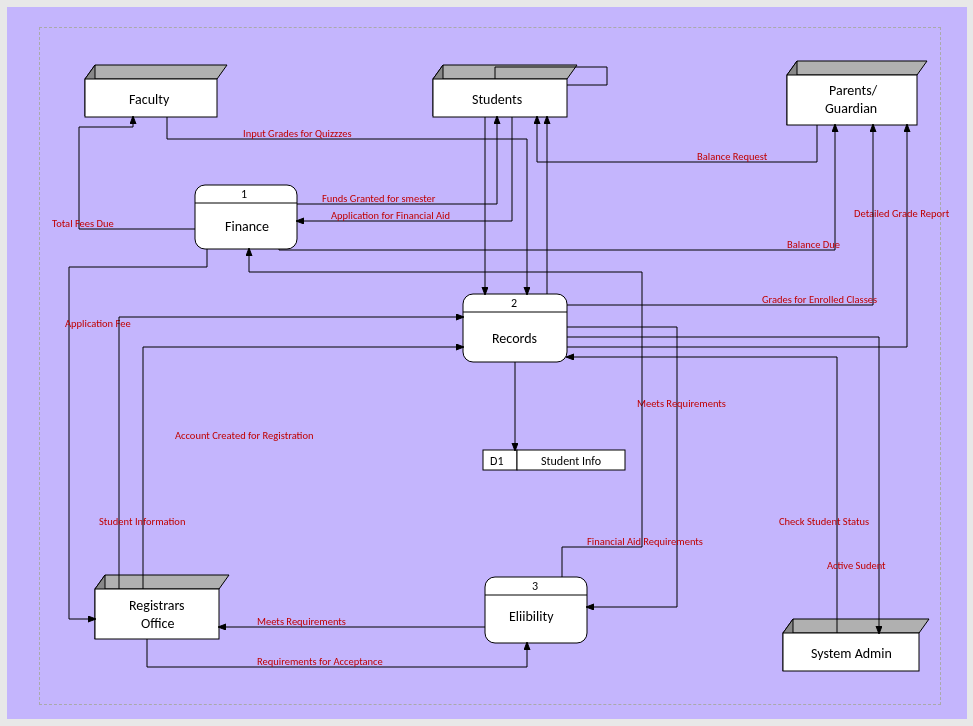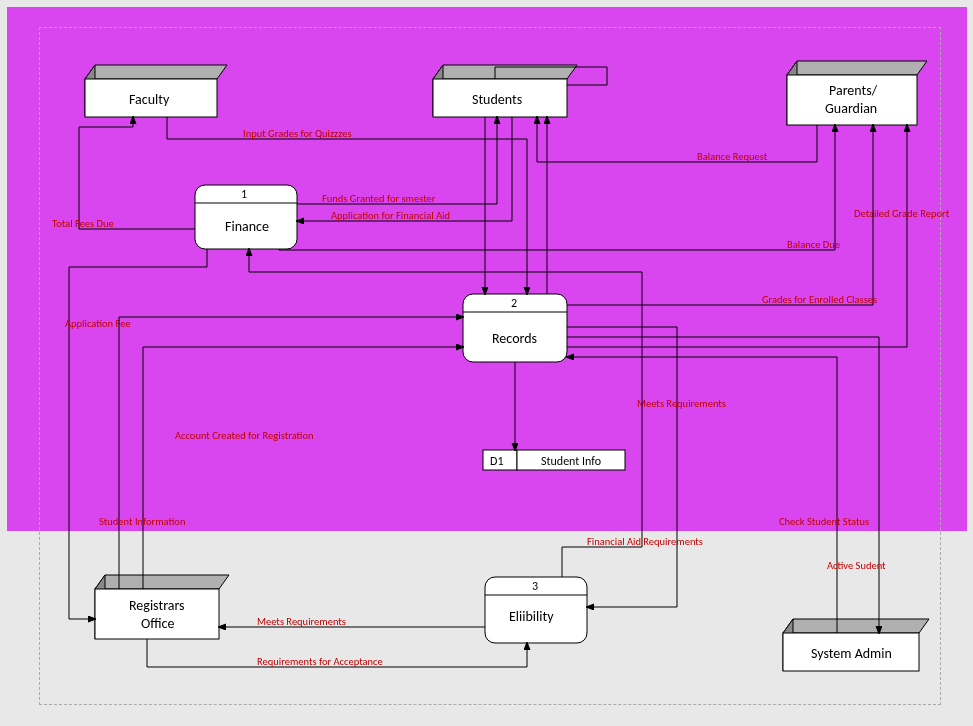--- a/index.html
+++ b/index.html
@@ -5,23 +5,23 @@
   body {
     margin: 0;
     padding: 0;
     font-family: Calibri, Arial, sans-serif;
     background: #e8e8e8;
     width: 973px;
     height: 726px;
     overflow: hidden;
   }
   .page {
-    background: #d946ef;
+    background: #c4b5fd;
     width: 960px;
-    height: 524px;
+    height: 712px;
     margin: 7px auto;
     position: relative;
   }
   .canvas-border {
     position: absolute;
     left: 32px;
     top: 20px;
     width: 900px;
     height: 676px;
     border: 1px dashed #aaa;

